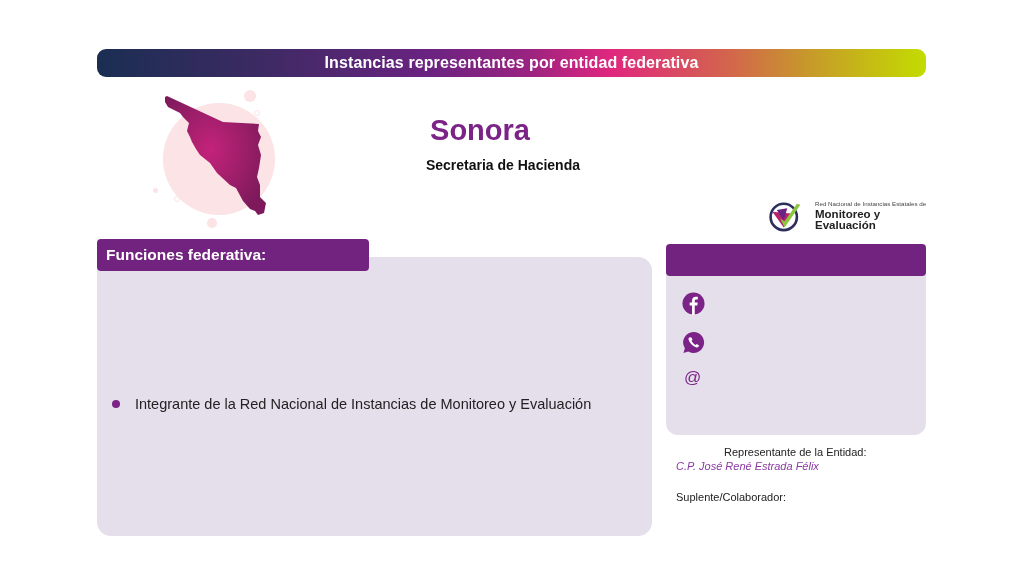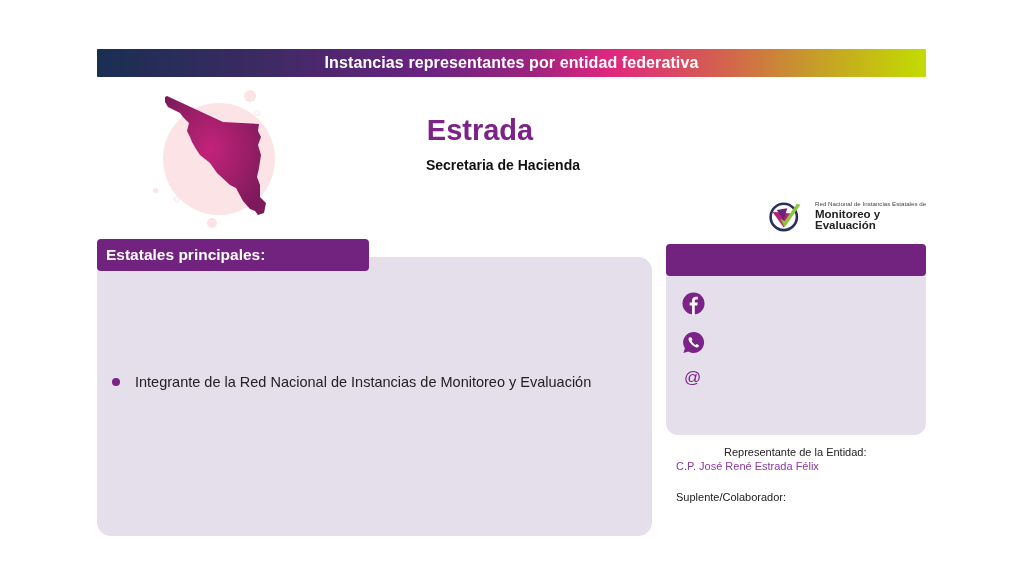--- a/index.html
+++ b/index.html
@@ -1,52 +1,52 @@
 <!DOCTYPE html>
 <html><head>
 <meta charset="utf-8">
 <style>
   * { box-sizing: border-box; margin: 0; padding: 0; }
   html, body { width: 1024px; height: 576px; background: #ffffff; overflow: hidden; }
   body { position: relative; font-family: "Liberation Sans", sans-serif; }
 
   .banner {
     position: absolute; left: 97px; top: 49px; width: 829px; height: 28px;
-    border-radius: 1px;
+    border-radius: 9px;
     background: linear-gradient(90deg, #1a2e52 0%, #3d2a63 20%, #6a2381 40%, #9a2380 52%, #e0277e 62%, #d3644d 76%, #c79a2a 86%, #c3dc00 100%);
     display: flex; align-items: center; justify-content: center;
   }
   .banner-title { color: #ffffff; font-weight: bold; font-size: 16px; letter-spacing: 0.1px; }
 
   .map-wrap { position: absolute; left: 150px; top: 85px; width: 130px; height: 150px; }
   .map-circle { position: absolute; left: 13px; top: 18px; width: 112px; height: 112px; border-radius: 50%; background: #fbe3e6; }
   .dot { position: absolute; border-radius: 50%; background: #fbe3e6; }
   .ring { position: absolute; border-radius: 50%; border: 1.5px solid #fbe3e6; }
 
   .state-name { position: absolute; left: 380px; top: 114px; width: 200px; text-align: center; font-size: 29px; font-weight: bold; color: #7b2386; }
   .entity-name { position: absolute; left: 380px; top: 157px; width: 200px; text-align: right; font-size: 14px; font-weight: bold; color: #111111; }
 
   .logo { position: absolute; left: 768px; top: 199px; width: 160px; height: 35px; display: flex; align-items: center; }
   .logo-text { margin-left: 12px; line-height: 1; }
   .logo-small { font-size: 6.2px; color: #444; display: block; }
   .logo-big { font-size: 11.5px; font-weight: bold; color: #222; display: block; margin-top: 1px; }
 
   .func-panel { position: absolute; left: 97px; top: 257px; width: 555px; height: 279px; background: #e5dfec; border-radius: 14px; }
   .func-tab { position: absolute; left: 97px; top: 239px; width: 272px; height: 32px; background: #72237f; border-radius: 4px; color: #fff; font-weight: bold; font-size: 15.5px; padding: 7px 0 0 9px; }
-  .func-item { position: absolute; left: 112px; top: 374px; display: flex; align-items: center; }
+  .func-item { position: absolute; left: 112px; top: 396px; display: flex; align-items: center; }
   .bullet { width: 8px; height: 8px; border-radius: 50%; background: #7b2386; margin-right: 15px; }
   .func-text { font-size: 14.5px; color: #222; }
 
   .contact-panel { position: absolute; left: 666px; top: 257px; width: 260px; height: 178px; background: #e5dfec; border-radius: 0 0 12px 12px; }
   .contact-header { position: absolute; left: 666px; top: 244px; width: 260px; height: 32px; background: #72237f; border-radius: 4px; }
   .social { position: absolute; left: 682px; width: 23px; height: 23px; }
   .at-icon { position: absolute; left: 684px; top: 368px; font-size: 17px; color: #7b2386; }
 
   .rep-label { position: absolute; left: 676px; top: 446px; font-size: 11px; color: #222; padding-left: 48px; }
-  .rep-name { position: absolute; left: 676px; top: 460px; font-size: 11px; color: #8a3aa0; }
+  .rep-name { position: absolute; left: 676px; top: 460px; font-size: 11px; color: #8a3aa0; font-style: italic; }
   .sub-label { position: absolute; left: 676px; top: 491px; font-size: 11px; color: #222; text-align: center; }
 </style>
 </head>
 <body>
 
 <div class="banner">
   <span class="banner-title">Instancias representantes por entidad federativa</span>
 </div>
 
 <div class="map-wrap">
@@ -60,38 +60,38 @@
     <defs>
       <radialGradient id="sg" cx="45%" cy="45%" r="60%">
         <stop offset="0%" stop-color="#c4237a"></stop>
         <stop offset="100%" stop-color="#7e1a5c"></stop>
       </radialGradient>
     </defs>
     <path fill="url(#sg)" d="M15 12 L17 11 L73 37 L109 39 L108 46 L111 52 L108 60 L111 70 L109 83 L107 92 L110 100 L110 112 L116 118 L114 128 L108 130 L105 126 L100 124 L93 116 L86 103 L80 100 L67 88 L60 78 L50 70 L46 64 L42 57 L40 52 L37 46 L39 38 L33 32 L30 28 L18 22 L15 17 Z"></path>
   </svg>
 </div>
 
-<div class="state-name">Estrada</div>
+<div class="state-name">Sonora</div>
 <div class="entity-name">Secretaria de Hacienda</div>
 
 <div class="logo">
   <svg width="40" height="35" viewBox="0 0 40 35">
     <circle cx="18" cy="18" r="15" fill="none" stroke="#2b2f5a" stroke-width="3"></circle>
     <path d="M5 12 L18 30 L26 14 Z" fill="#b8236e"></path>
     <path d="M10 10 L22 8 L18 22 Z" fill="#6a2381"></path>
     <path d="M14 20 L19 30 L37 4 L33 3 L19 23 Z" fill="#8cc63f"></path>
   </svg>
   <div class="logo-text">
     <span class="logo-small">Red Nacional de Instancias Estatales de</span>
     <span class="logo-big">Monitoreo y Evaluación</span>
   </div>
 </div>
 
 <div class="func-panel"></div>
-<div class="func-tab">Estatales principales:</div>
+<div class="func-tab">Funciones federativa:</div>
 <div class="func-item">
   <span class="bullet"></span>
   <span class="func-text">Integrante de la Red Nacional de Instancias de Monitoreo y Evaluación</span>
 </div>
 
 <div class="contact-panel"></div>
 <div class="contact-header"></div>
 
 <svg class="social" style="top:292px;" viewBox="0 0 24 24">
   <circle cx="12" cy="12" r="11.5" fill="#7b2386"></circle>

